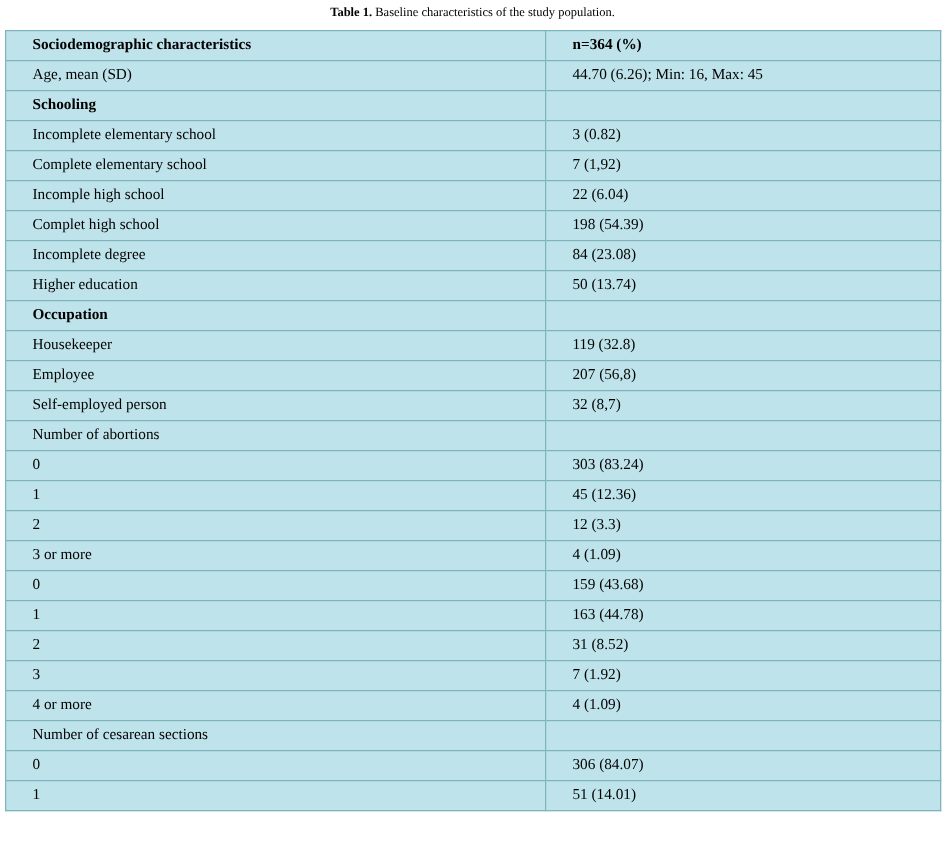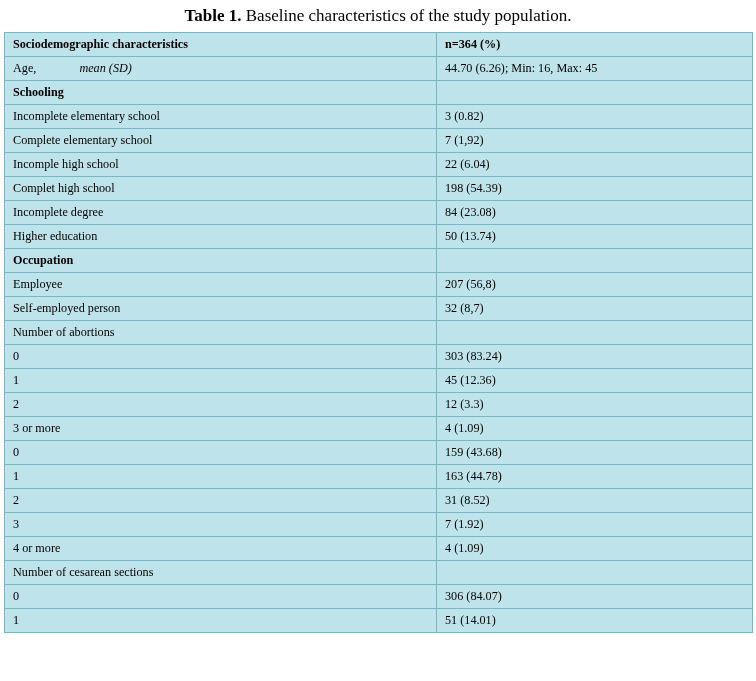--- a/index.html
+++ b/index.html
@@ -15,58 +15,56 @@
     overflow: hidden;
   }
   .page {
     width: 756px;
     height: 681px;
     position: relative;
     box-sizing: border-box;
   }
   .caption {
     text-align: center;
-    font-size: 17px;
+    font-size: 10px;
     padding: 5px 0 6px 0;
     line-height: 1.25;
   }
   .caption .cap-label {
     font-weight: bold;
   }
   table.tbl {
     border-collapse: collapse;
     width: 748px;
     margin: 0 4px;
     table-layout: fixed;
     background: #bfe3ea;
     border: 1px solid #5d8f99;
   }
   table.tbl col.c1 { width: 432px; }
   table.tbl col.c2 { width: 316px; }
   table.tbl td {
     border: 1px solid #7fb3bd;
-    padding: 2px 5px 3px 8px;
+    padding: 2px 5px 3px 21px;
     font-size: 12.2px;
     line-height: 1.18;
     height: 18px;
     vertical-align: middle;
     background: #bfe3ea;
     white-space: nowrap;
     overflow: hidden;
   }
   table.tbl tr.header td {
     font-weight: bold;
     background: #bfe3ea;
   }
   table.tbl tr.section td {
     font-weight: bold;
   }
   .ital {
-    font-style: italic;
-    margin-left: 40px;
   }
 </style>
 </head>
 <body>
 
 <div class="page">
 
   <div class="caption">
     <span class="cap-label">Table 1.</span>
     <span>Baseline characteristics of the study population.</span>
@@ -117,20 +115,24 @@
       <tr>
         <td>Higher education</td>
         <td>50 (13.74)</td>
       </tr>
 
       <tr class="section">
         <td>Occupation</td>
         <td></td>
       </tr>
 
+      <tr>
+        <td>Housekeeper</td>
+        <td>119 (32.8)</td>
+      </tr>
       <tr>
         <td>Employee</td>
         <td>207 (56,8)</td>
       </tr>
       <tr>
         <td>Self-employed person</td>
         <td>32 (8,7)</td>
       </tr>
       <tr>
         <td>Number of abortions</td>

